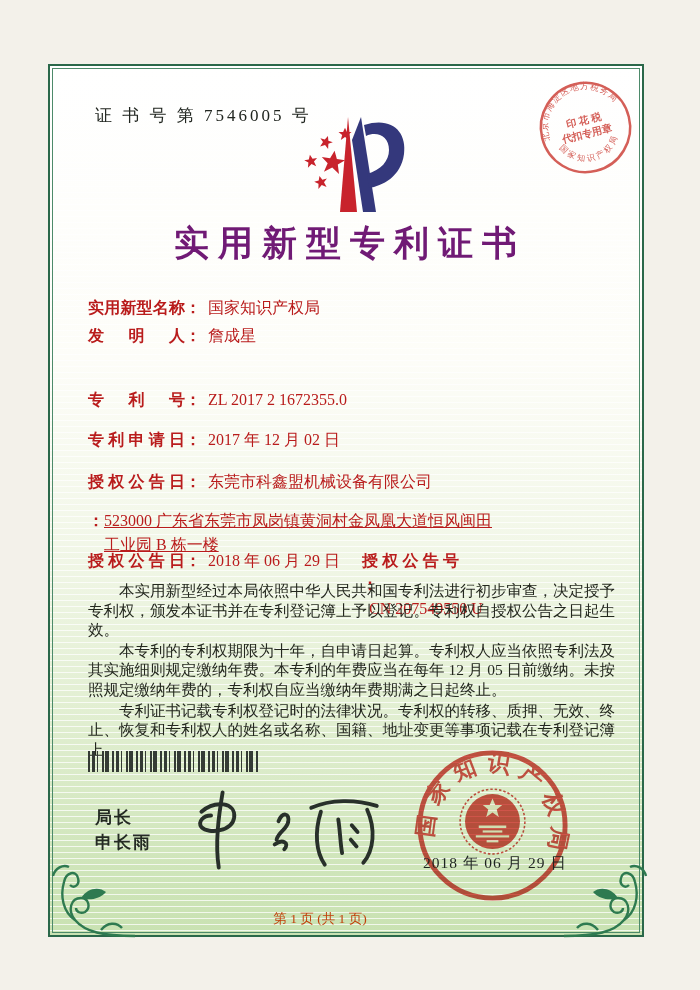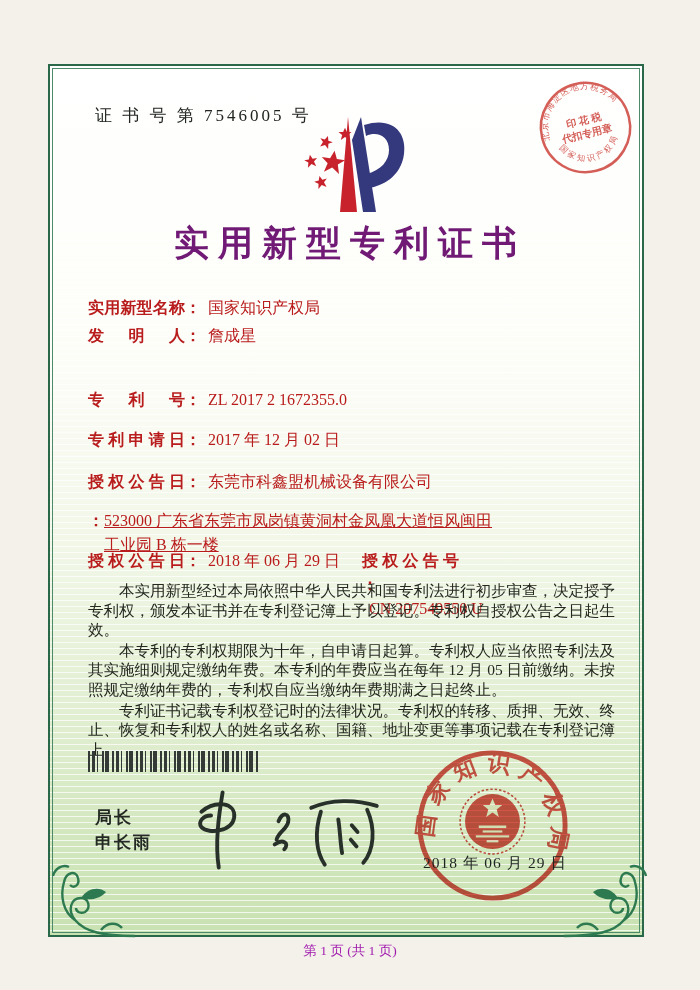--- a/index.html
+++ b/index.html
@@ -49,21 +49,21 @@
       #343a35 17px 21px,transparent 21px 24px);
   }
   
   .sig-title{position:absolute;left:95px;top:806px;font-size:17px;font-weight:600;color:#242a23;letter-spacing:2px;}
   .sig-name{position:absolute;left:95px;top:831px;font-size:17px;font-weight:600;color:#242a23;letter-spacing:2px;}
   .sig-hand{position:absolute;left:186px;top:786px;width:212px;height:88px;}
   
   .seal{position:absolute;left:414px;top:747px;width:157px;height:157px;opacity:.9;mix-blend-mode:multiply;}
   .seal-date{position:absolute;left:423px;top:853px;width:170px;font-size:15.5px;color:#1e2420;letter-spacing:1px;}
   
-  .footer{position:absolute;left:0;top:910px;width:700px;text-align:center;font-size:13.5px;color:#a21caf;margin-top:32px;}
+  .footer{position:absolute;left:0;top:910px;width:640px;text-align:center;font-size:13.5px;color:#c2410c;}
   
   .flourish{position:absolute;width:92px;height:86px;}
   .fl-left{left:45px;top:854px;}
   .fl-right{left:562px;top:854px;transform:scaleX(-1);}
 </style>
 </head>
 <body>
 
 <div class="frame">
   <div class="frame-inner"></div>

